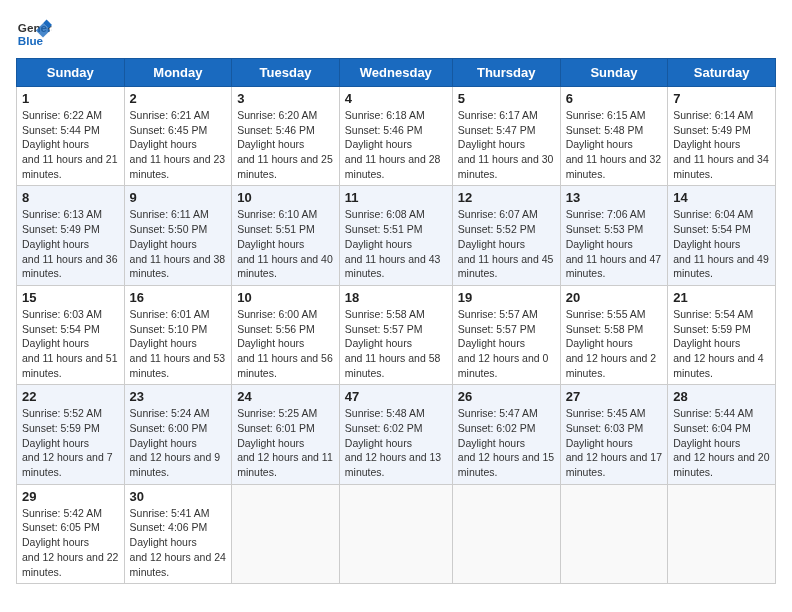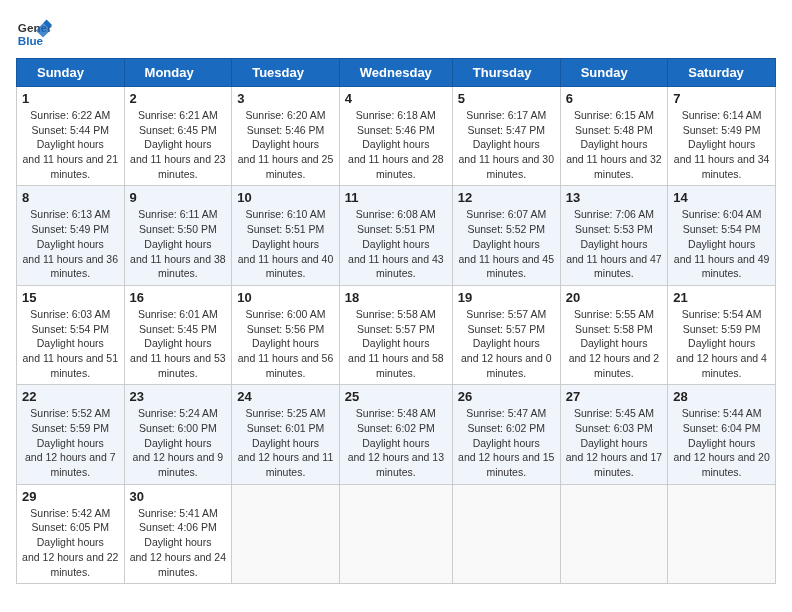--- a/index.html
+++ b/index.html
@@ -37,21 +37,21 @@
     }
     .calendar {
       width: 100%;
       border-collapse: collapse;
       font-size: 11px;
     }
     .calendar thead th {
       background: #1a6abf;
       color: #fff;
       padding: 6px 20px;
-      text-align: left;
+      text-align: center;
       font-size: 13px;
       font-weight: bold;
       border: 1px solid #1558a0;
     }
     .calendar tbody td {
       vertical-align: top;
       padding: 4px 5px;
       border: 1px solid #ccc;
       width: 108px;
       height: 90px;
@@ -64,21 +64,20 @@
       font-size: 13px;
       font-weight: bold;
       color: #222;
       display: block;
       margin-bottom: 2px;
     }
     .day-info {
       color: #333;
       font-size: 10.5px;
       line-height: 1.4;
-      text-align: center;
     }
     .empty-cell {
       background: #f9f9f9 !important;
     }
   </style>
 </head>
 <body>
 
 <div class="header">
   <div class="logo">
@@ -169,21 +168,21 @@
           <div class="day-info"><span>Sunrise: 6:04 AM</span><br><span>Sunset: 5:54 PM</span><br><span>Daylight hours</span><br><span>and 11 hours and 49 minutes.</span></div>
         </td>
       </tr>
       <tr>
         <td>
           <span class="day-num">15</span>
           <div class="day-info"><span>Sunrise: 6:03 AM</span><br><span>Sunset: 5:54 PM</span><br><span>Daylight hours</span><br><span>and 11 hours and 51 minutes.</span></div>
         </td>
         <td>
           <span class="day-num">16</span>
-          <div class="day-info"><span>Sunrise: 6:01 AM</span><br><span>Sunset: 5:45 PM</span><br><span>Daylight hours</span><br><span>and 11 hours and 53 minutes.</span></div>
+          <div class="day-info"><span>Sunrise: 6:01 AM</span><br><span>Sunset: 5:10 PM</span><br><span>Daylight hours</span><br><span>and 11 hours and 53 minutes.</span></div>
         </td>
         <td>
           <span class="day-num">10</span>
           <div class="day-info"><span>Sunrise: 6:00 AM</span><br><span>Sunset: 5:56 PM</span><br><span>Daylight hours</span><br><span>and 11 hours and 56 minutes.</span></div>
         </td>
         <td>
           <span class="day-num">18</span>
           <div class="day-info"><span>Sunrise: 5:58 AM</span><br><span>Sunset: 5:57 PM</span><br><span>Daylight hours</span><br><span>and 11 hours and 58 minutes.</span></div>
         </td>
         <td>
@@ -206,21 +205,21 @@
         </td>
         <td>
           <span class="day-num">23</span>
           <div class="day-info"><span>Sunrise: 5:24 AM</span><br><span>Sunset: 6:00 PM</span><br><span>Daylight hours</span><br><span>and 12 hours and 9 minutes.</span></div>
         </td>
         <td>
           <span class="day-num">24</span>
           <div class="day-info"><span>Sunrise: 5:25 AM</span><br><span>Sunset: 6:01 PM</span><br><span>Daylight hours</span><br><span>and 12 hours and 11 minutes.</span></div>
         </td>
         <td>
-          <span class="day-num">25</span>
+          <span class="day-num">47</span>
           <div class="day-info"><span>Sunrise: 5:48 AM</span><br><span>Sunset: 6:02 PM</span><br><span>Daylight hours</span><br><span>and 12 hours and 13 minutes.</span></div>
         </td>
         <td>
           <span class="day-num">26</span>
           <div class="day-info"><span>Sunrise: 5:47 AM</span><br><span>Sunset: 6:02 PM</span><br><span>Daylight hours</span><br><span>and 12 hours and 15 minutes.</span></div>
         </td>
         <td>
           <span class="day-num">27</span>
           <div class="day-info"><span>Sunrise: 5:45 AM</span><br><span>Sunset: 6:03 PM</span><br><span>Daylight hours</span><br><span>and 12 hours and 17 minutes.</span></div>
         </td>

